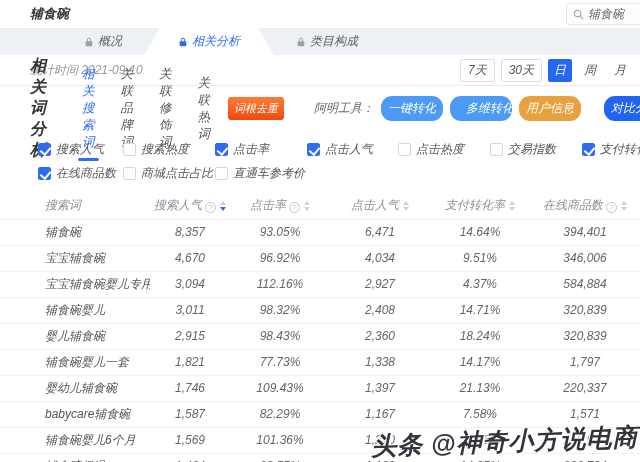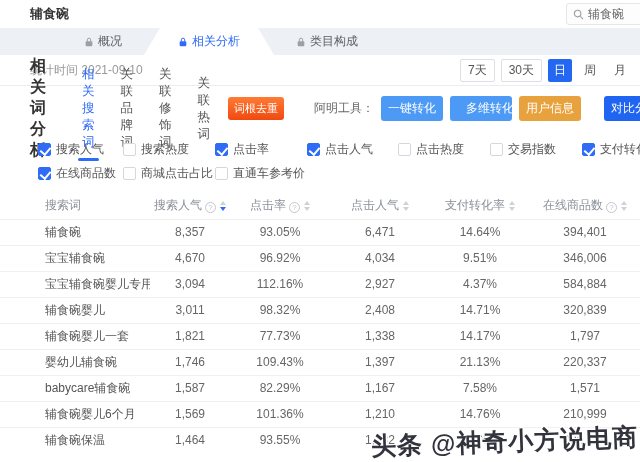--- a/index.html
+++ b/index.html
@@ -1,18 +1,18 @@
 <!DOCTYPE html>
 <html><head>
 <meta charset="utf-8">
 <style>
   * { margin:0; padding:0; box-sizing:border-box; }
   html,body { width:640px; height:462px; overflow:hidden; background:#fff;
     font-family:"Liberation Sans","DejaVu Sans",sans-serif; font-size:12px; color:#555; }
-  .page { position:relative; width:640px; height:462px; overflow:hidden; }
+  .page { position:relative; width:640px; height:462px; overflow:hidden;font-style:italic; }
 
   
   .top-header { height:28px; display:flex; align-items:center; padding-left:30px; position:relative; background:#fff; }
   .page-title { font-size:13px; font-weight:bold; color:#333; }
   .search-box { position:absolute; left:566px; top:3px; width:110px; height:22px;
     border:1px solid #e6e6e6; border-radius:3px; background:#fdfdfd; display:flex; align-items:center; padding:0 6px; color:#666; }
   .search-box svg { margin-right:4px; flex:none; }
 
   
   .tabband { height:27px; background:#edf0f4; display:flex; align-items:stretch; padding-left:62px; }
@@ -33,21 +33,21 @@
   .section-head { height:45px; display:flex; align-items:center; padding-left:30px; position:relative; background:#fff; }
   .section-title { font-size:16px; font-weight:bold; color:#333; margin-right:36px; }
   .sec-tabs { display:flex; align-items:center; gap:26px; }
   .sec-tab { color:#555; font-size:12.5px; cursor:pointer; position:relative; padding:12px 0; }
   .sec-tab.active { color:#2e6bf6; }
   .sec-tab.active::after { content:""; position:absolute; left:-4px; right:-4px; bottom:2px; height:3px; background:#2e6bf6; border-radius:2px; }
   .dedupe-btn { margin-left:18px; background:linear-gradient(180deg,#ff7b35,#f0490f); color:#fff; font-size:11px;
     padding:4px 6px; border-radius:3px; cursor:pointer; white-space:nowrap; }
   .tools { margin-left:22px; display:flex; align-items:center; gap:7px; white-space:nowrap; }
   .tools-label { color:#666;padding-left:8px; }
-  .tool-btn { color:#fff; padding:4px 0; width:62px; text-align:center; border-radius:3px; cursor:pointer; flex:none; }
+  .tool-btn { color:#fff; padding:4px 0; width:62px; text-align:center; border-radius:11px; cursor:pointer; flex:none; }
   .tool-btn:last-child { margin-left:16px; }
 
   
   .filters { padding:8px 0 4px 38px; background:#fff; }
   .filter-row { display:flex; height:20px; align-items:center; margin-bottom:4px; }
   .filter-item { display:flex; align-items:center; cursor:pointer; flex:none; overflow:hidden; white-space:nowrap; }
   .filter-row .filter-item:nth-child(1){ width:85px; }
   .filter-row .filter-item:nth-child(2){ width:92px; }
   .filter-row .filter-item:nth-child(3){ width:92px; }
   .filter-row .filter-item:nth-child(4){ width:91px; }
@@ -275,20 +275,28 @@
         </tr>
         <tr>
           <td>辅食碗婴儿</td>
           <td>3,011</td>
           <td>98.32%</td>
           <td>2,408</td>
           <td>14.71%</td>
           <td>320,839</td>
         </tr>
         <tr>
+          <td>婴儿辅食碗</td>
+          <td>2,915</td>
+          <td>98.43%</td>
+          <td>2,360</td>
+          <td>18.24%</td>
+          <td>320,839</td>
+        </tr>
+        <tr>
           <td>辅食碗婴儿一套</td>
           <td>1,821</td>
           <td>77.73%</td>
           <td>1,338</td>
           <td>14.17%</td>
           <td>1,797</td>
         </tr>
         <tr>
           <td>婴幼儿辅食碗</td>
           <td>1,746</td>

